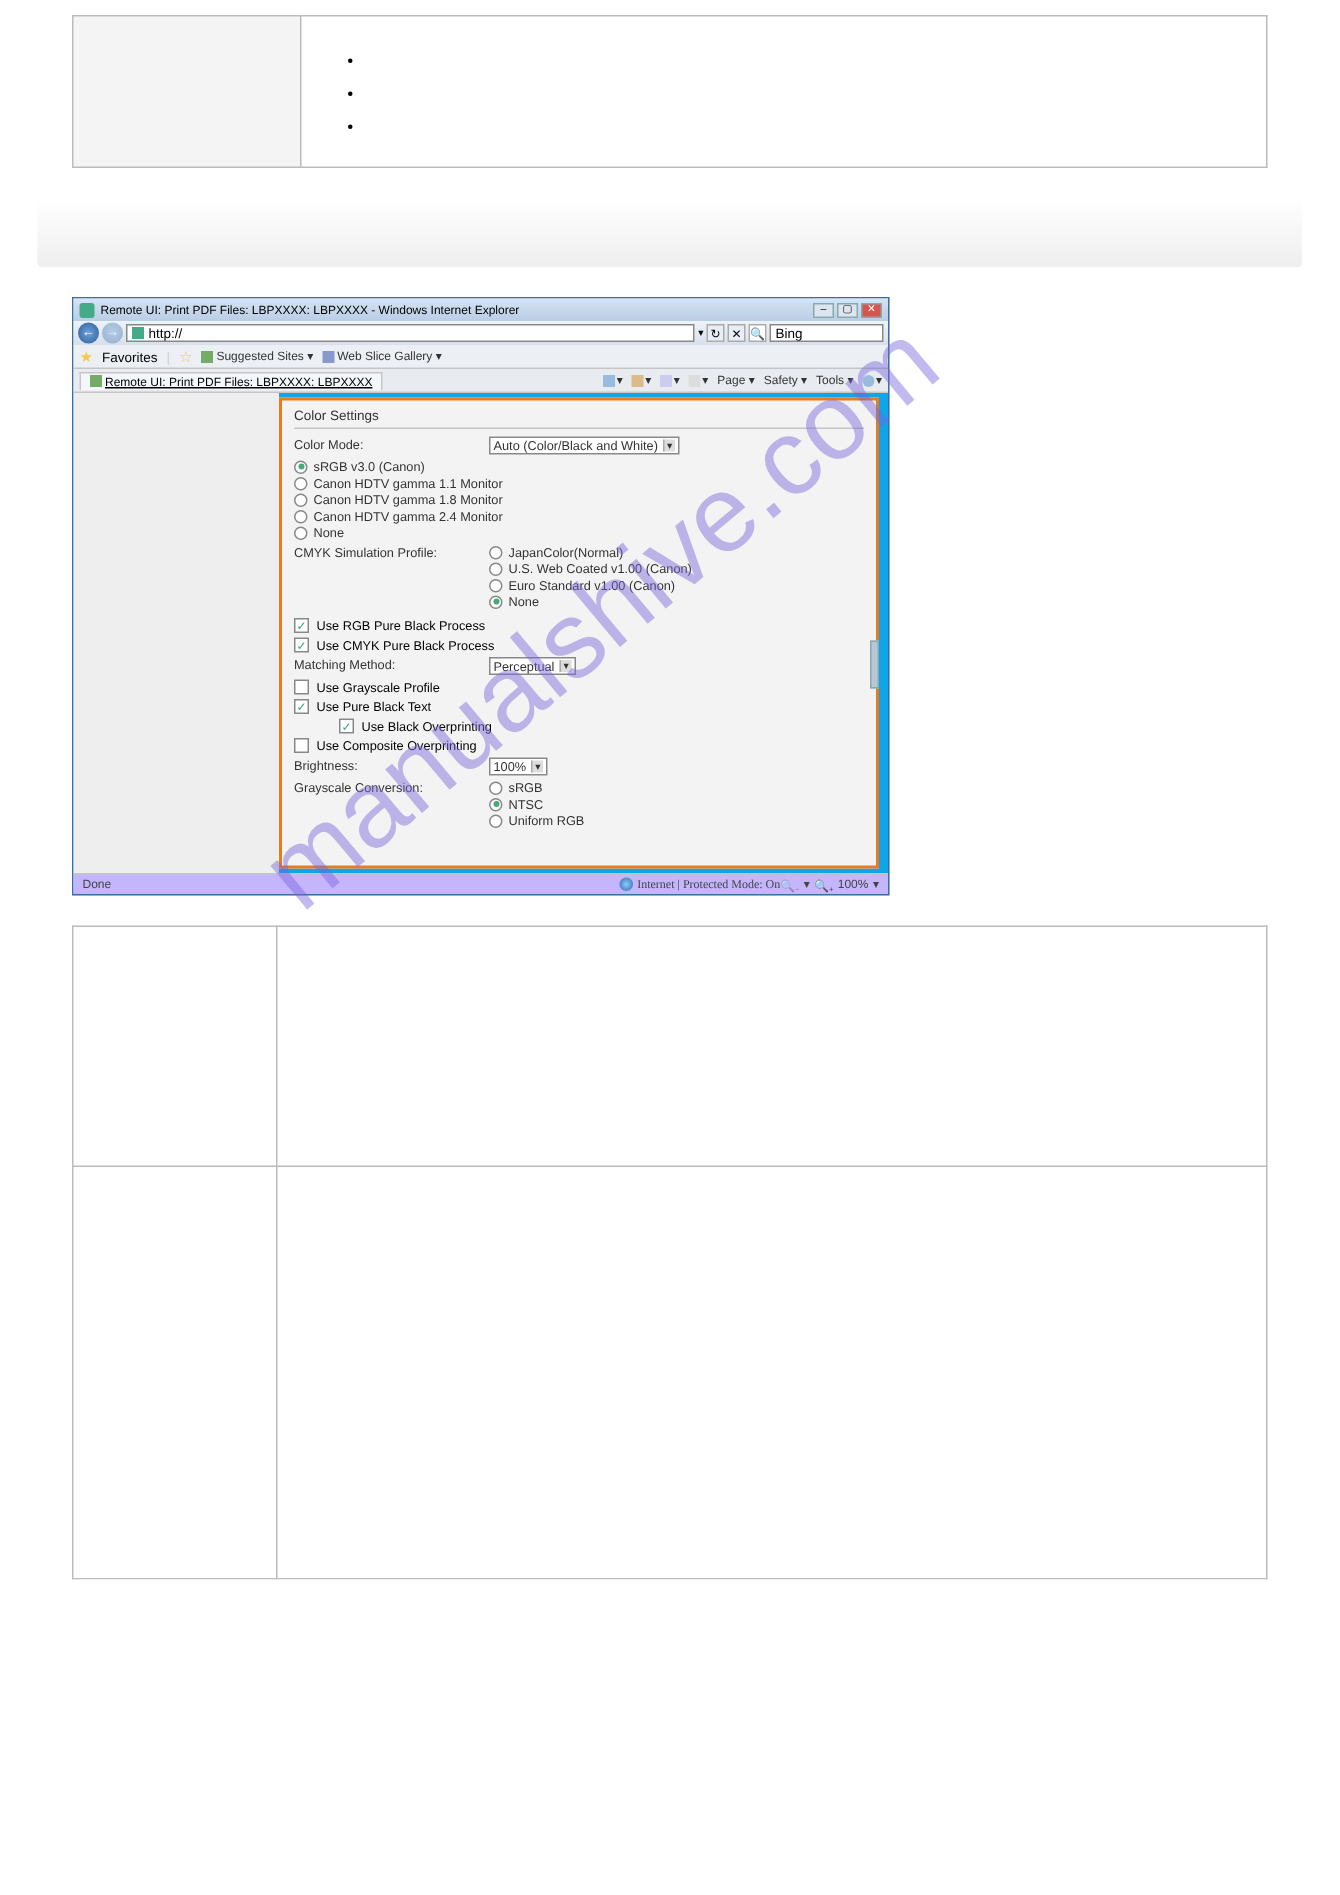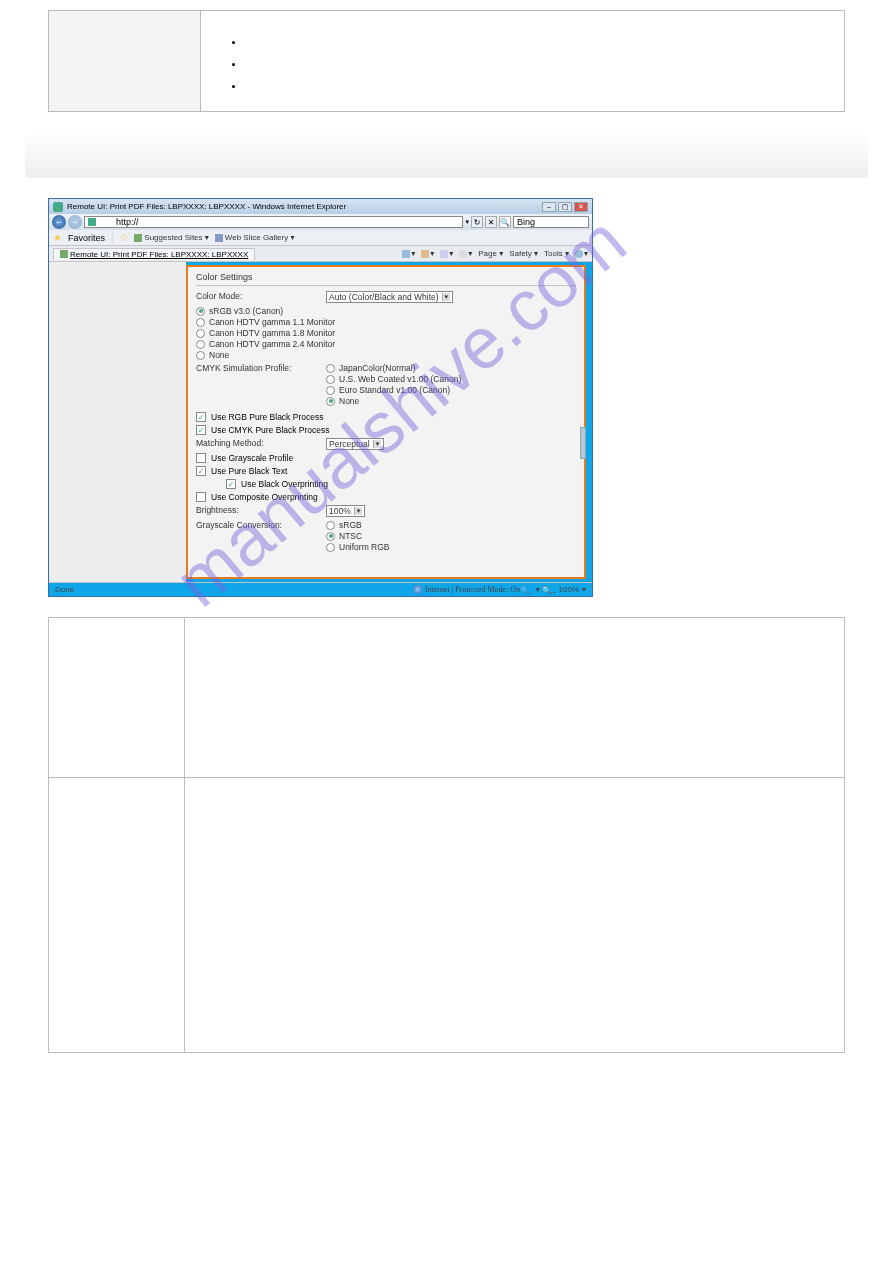--- a/index.html
+++ b/index.html
@@ -22,21 +22,21 @@
   .titlebar { background: linear-gradient(#d7e4f2, #b8cde6); height: 15px; display: flex; align-items: center; padding: 0 4px; }
   .titlebar-icon { width: 10px; height: 10px; background: #4a8; border-radius: 2px; margin-right: 4px; }
   .title-text { flex: 1; font-size: 8px; color: #000; }
   .win-btns { display: flex; gap: 2px; }
   .win-btn { width: 14px; height: 10px; background: #dce5f0; border: 1px solid #8aa; font-size: 7px; text-align: center; line-height: 8px; }
   .win-btn.close { background: #d9534f; color: #fff; }
 
   .navbar { background: linear-gradient(#eef3f8, #d7e0eb); height: 16px; display: flex; align-items: center; padding: 0 3px; gap: 2px; }
   .nav-btn { width: 14px; height: 14px; border-radius: 50%; background: radial-gradient(#6fa3d8, #2b5c99); color: #fff; font-size: 9px; text-align: center; line-height: 13px; }
   .nav-btn.fwd { opacity: 0.4; }
-  .url-bar { flex: 1; background: #fff; height: 12px; border: 1px solid #888; display: flex; align-items: center; padding: 0 3px; gap: 20px; }
+  .url-bar { flex: 1; background: #fff; height: 12px; border: 1px solid #888; display: flex; align-items: center; padding: 0 3px; gap: 3px; }
   .url-icon { width: 8px; height: 8px; background: #4a8; }
   .search-box { width: 76px; background: #fff; height: 12px; border: 1px solid #888; display: flex; align-items: center; padding: 0 3px; }
   .refresh-btn, .x-btn { width: 12px; height: 12px; border: 1px solid #aaa; background: #e8eef5; font-size: 8px; text-align: center; line-height: 11px; }
 
   .favbar { background: #ecf0f5; height: 16px; display: flex; align-items: center; padding: 0 4px; gap: 6px; border-bottom: 1px solid #c5c5c5; }
   .star { color: #f7c948; font-size: 10px; }
   .favlink { font-size: 8px; color: #333; display: flex; align-items: center; gap: 2px; }
   .mini-icon { width: 8px; height: 8px; background: #7a6; display: inline-block; }
 
   .tabbar { background: #e8ecf1; height: 16px; display: flex; align-items: center; padding: 0 4px; gap: 4px; border-bottom: 1px solid #c5c5c5; }
@@ -60,21 +60,21 @@
   .radio.sel::after { content: ""; width: 4px; height: 4px; background: #4a7; border-radius: 50%; }
   .check { width: 10px; height: 10px; border: 1px solid #888; background: #fff; display: inline-flex; align-items: center; justify-content: center; font-size: 8px; color: #3a7; margin-right: 5px; }
   .check.sel::after { content: "✓"; }
   .checkrow { display: flex; align-items: center; font-size: 8.5px; margin: 3px 0; }
   .checkrow.indent { margin-left: 30px; }
   .dropdown { border: 1px solid #888; background: #fff; font-size: 8.5px; padding: 0 2px; display: inline-flex; align-items: center; }
   .dd-arrow { background: #ddd; border-left: 1px solid #aaa; padding: 0 2px; margin-left: 3px; font-size: 7px; }
 
   .scroll-thumb { position: absolute; right: -2px; top: 160px; width: 6px; height: 32px; background: #b8c6d6; border: 1px solid #8aa; }
 
-  .statusbar { background: #0ea5e9; height: 14px; border-top: 1px solid #c5c5c5; display: flex; align-items: center; padding: 0 6px; font-size: 8px; color: #444; }
+  .statusbar { background: #c4b5fd; height: 14px; border-top: 1px solid #c5c5c5; display: flex; align-items: center; padding: 0 6px; font-size: 8px; color: #444; }
   .status-left { flex: 1; }
   .status-mid { display: flex; align-items: center; gap: 3px; font-family: Liberation Serif, serif; }
   .globe { width: 9px; height: 9px; background: radial-gradient(#8cf, #36a); border-radius: 50%; }
   .zoom-box { margin-left: auto; display: flex; align-items: center; gap: 3px; }
 
   
   .watermark { position: absolute; top: 360px; left: 120px; font-size: 72px; color: rgba(120, 100, 220, 0.45); transform: rotate(-40deg); pointer-events: none; z-index: 10; font-family: Arial, sans-serif; }
 
   
   .bottom-table { margin: 10px 48px 0 48px; border-collapse: collapse; }

